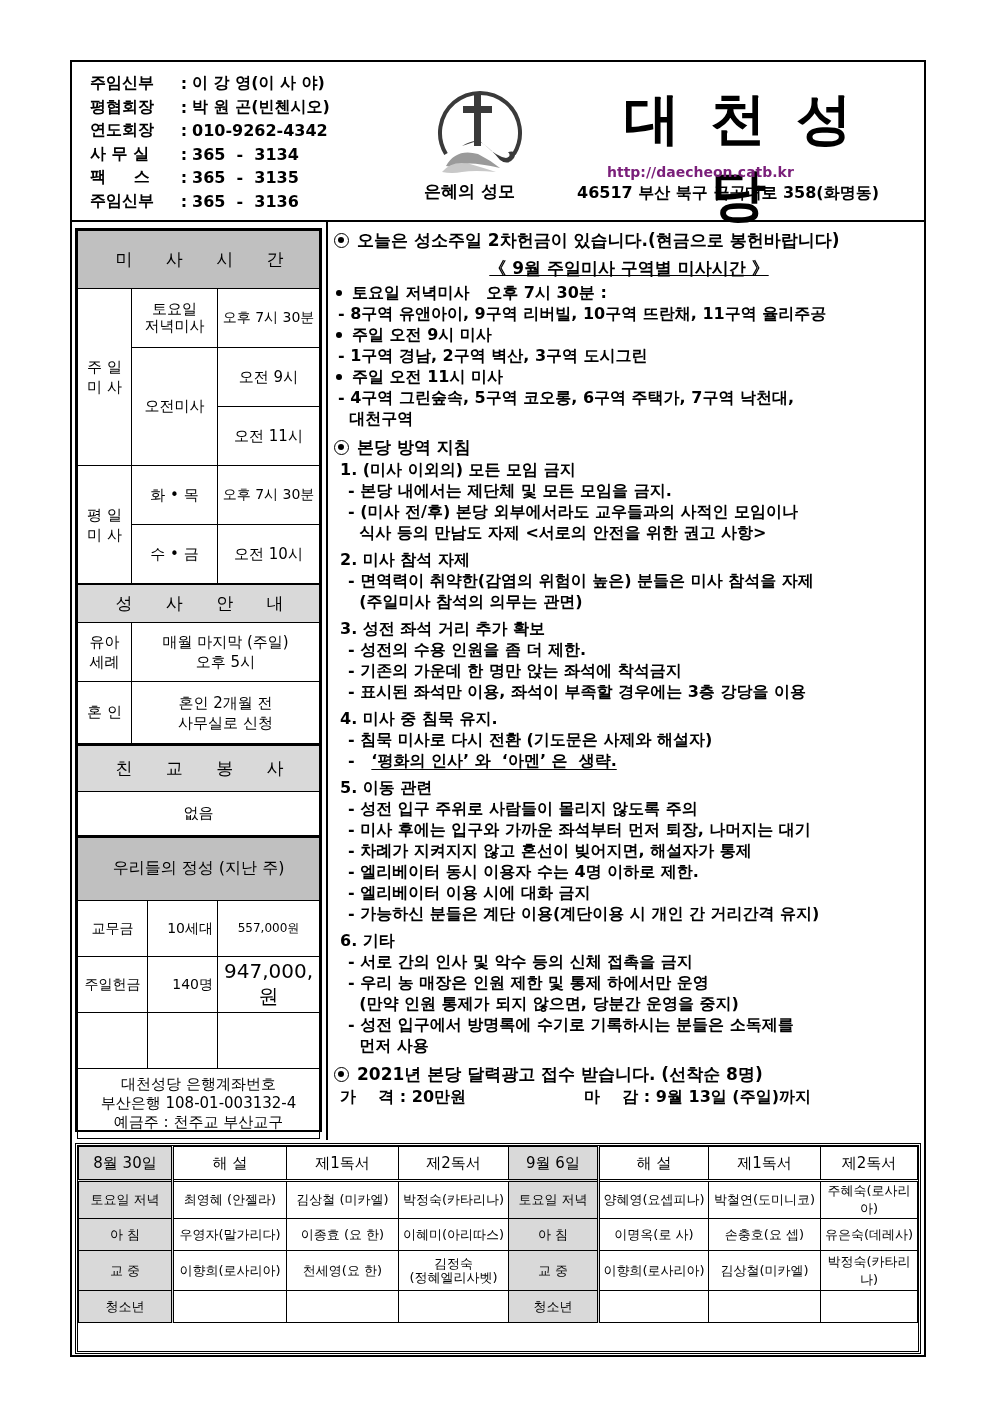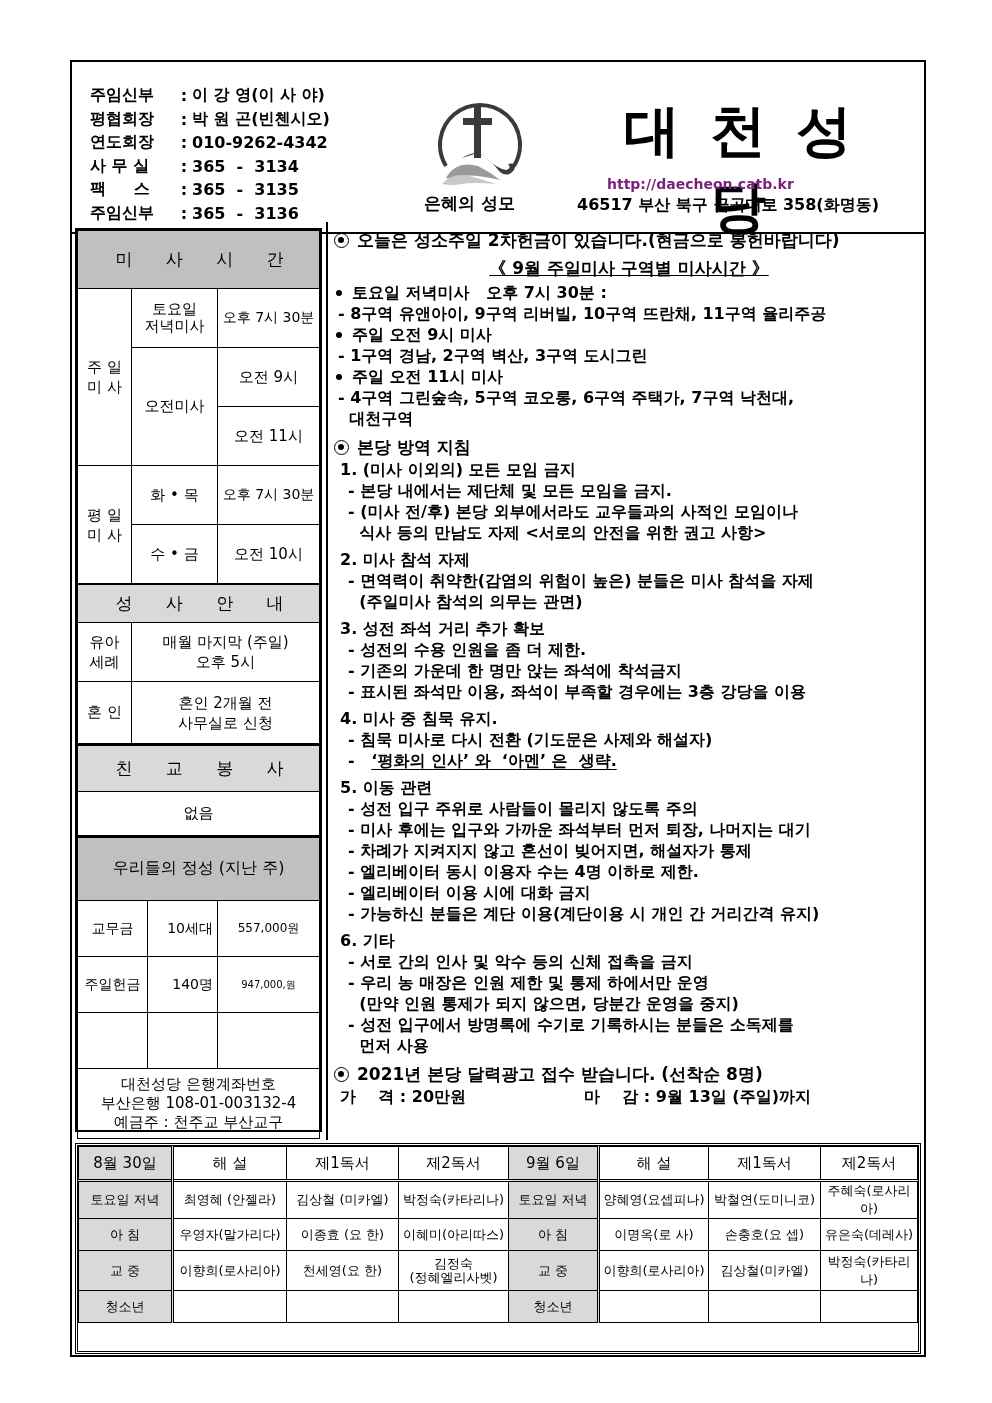--- a/index.html
+++ b/index.html
@@ -7,21 +7,21 @@
     body { position: relative; font-family: "DejaVu Sans", "Liberation Sans", sans-serif; color: #000; }
 
     
     .frame {
       position: absolute; left: 70px; top: 60px; width: 856px; height: 1297px;
       border: 2px solid #000;
     }
 
     
     .header {
-      position: absolute; left: 0; top: 12px; width: 852px; height: 160px;
+      position: absolute; left: 0; top: 0; width: 852px; height: 160px;
       border-bottom: 2px solid #000;
     }
     .info { position: absolute; left: 18px; top: 10px; }
     .info-row { display: flex; height: 23.5px; align-items: center; font-size: 16px; font-weight: bold; white-space: pre; }
     .info-label { width: 86px; display: inline-block; }
     .info-sep { width: 16px; display: inline-block; text-align: center; }
     .info-val { display: inline-block; }
 
     .logo { position: absolute; left: 352px; top: 22px; width: 110px; height: 130px; }
     .logo svg { display: block; margin: 0 auto; }
@@ -196,21 +196,21 @@
             <td colspan="3" class="gray-dark" style="height:64px; border-top:2px solid #000; font-size:16px">우리들의 정성 (지난 주)</td>
           </tr>
       <tr>
         <td style="height:56px; font-size:14px">교무금</td>
         <td style="font-size:14px; text-align:right; padding-right:4px">10세대</td>
         <td style="font-size:12px">557,000원</td>
       </tr>
       <tr>
         <td style="height:56px; font-size:14px">주일헌금</td>
         <td style="font-size:14px; text-align:right; padding-right:4px">140명</td>
-        <td style="font-size:10px">947,000,원</td>
+        <td style="font-size:20px">947,000,원</td>
       </tr>
       <tr>
         <td style="height:56px"></td>
         <td></td>
         <td></td>
       </tr>
       <tr>
         <td colspan="3" style="height:70px; font-size:15px; line-height:19px">
           <div>대천성당 은행계좌번호</div>
           <div>부산은행 108-01-003132-4</div>

